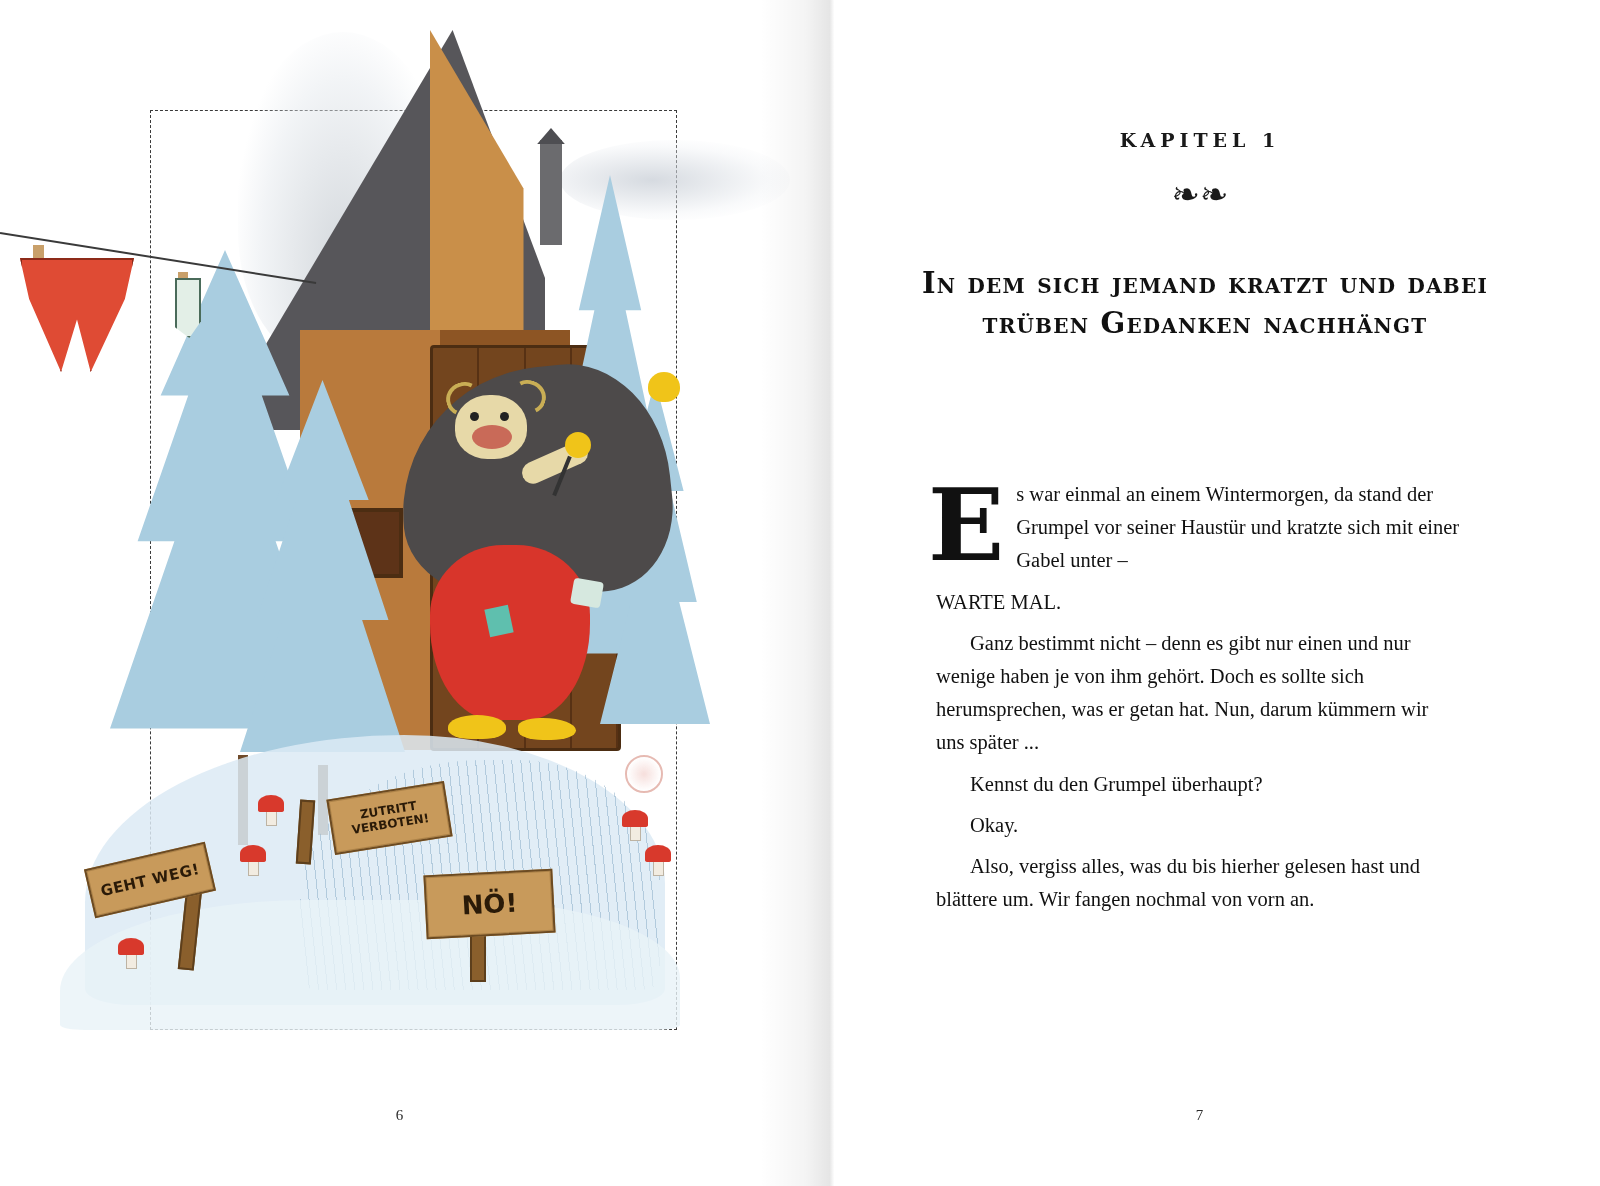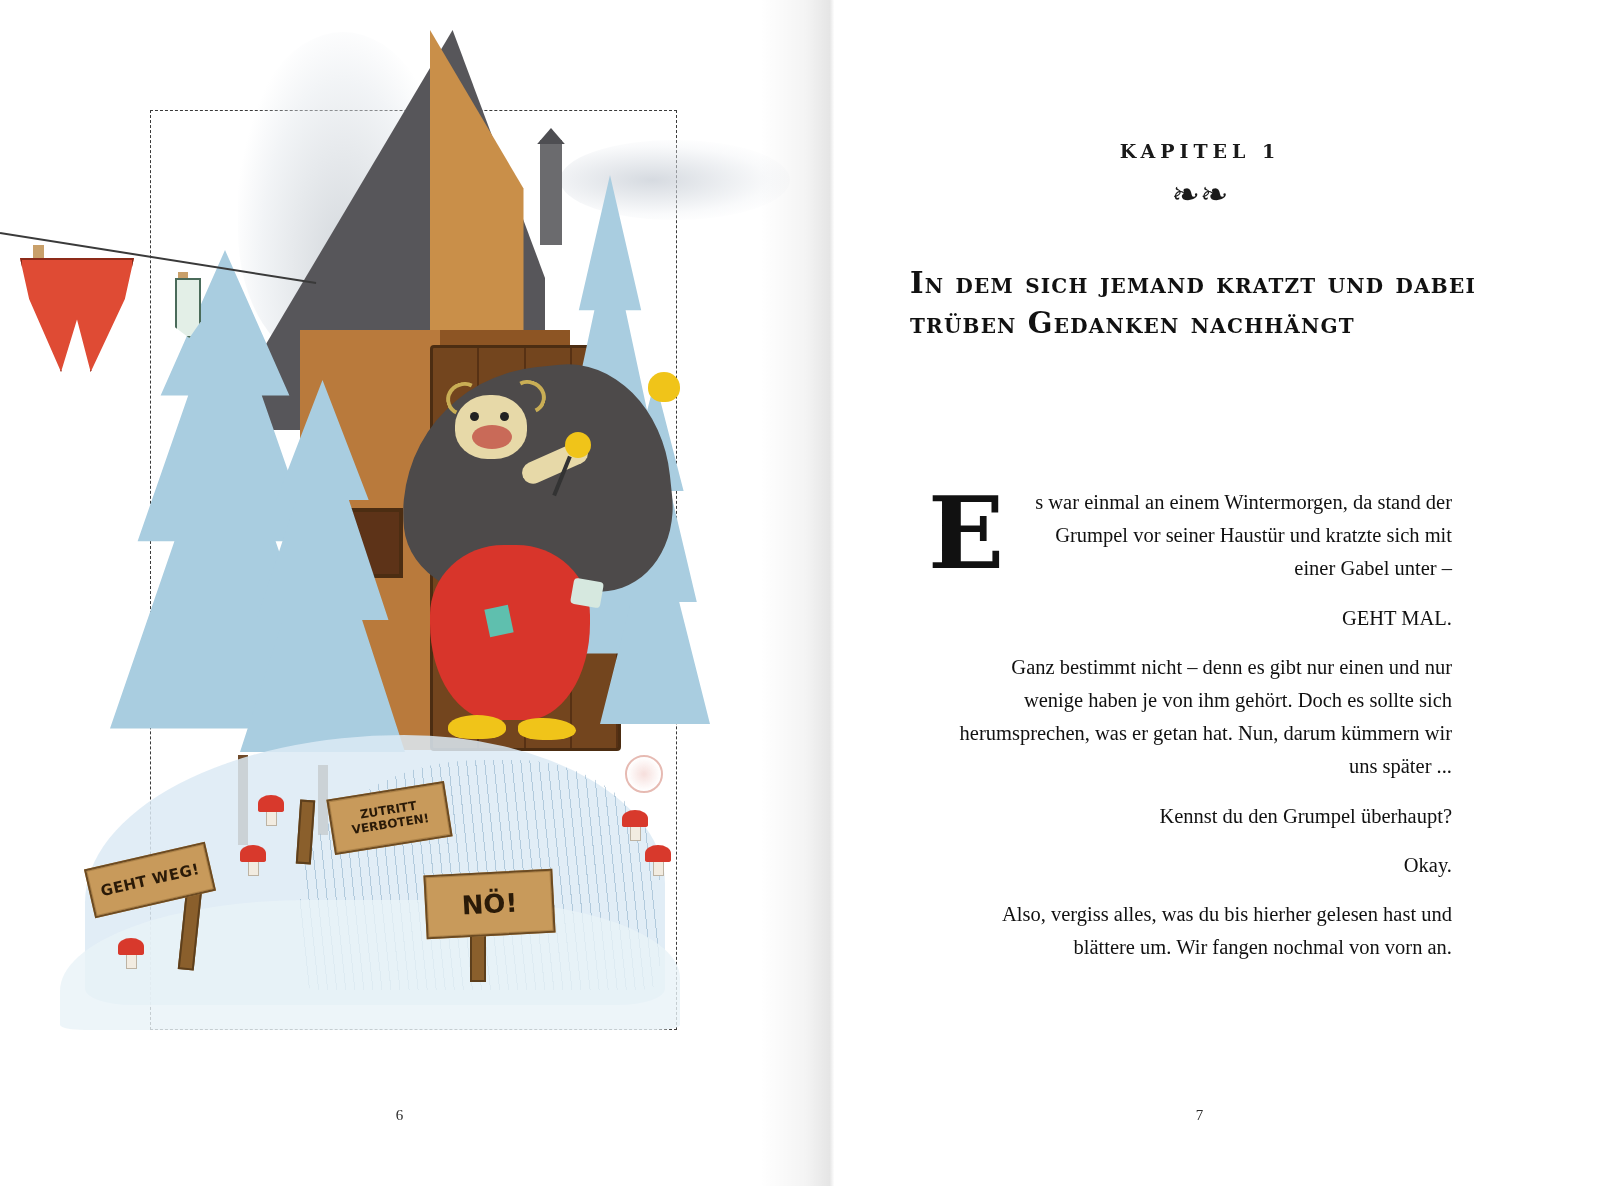--- a/index.html
+++ b/index.html
@@ -54,21 +54,21 @@
     text-align: center;
     font-family: "Liberation Serif", serif;
     font-size: 15px;
     color: #ララ;
     color: #2b2b2b;
     letter-spacing: 1px;
   }
   
   .chapter-label {
     position: absolute;
-    top: 140px;
+    top: 129px;
     left: 0;
     width: 800px;
     text-align: center;
     font-family: "DejaVu Serif", serif;
     font-size: 19px;
     letter-spacing: 5px;
     font-weight: 700;
     color: #1a1a1a;
     font-variant: small-caps;
   }
@@ -80,43 +80,43 @@
     text-align: center;
     font-size: 34px;
     color: #1a1a1a;
     line-height: 1;
   }
   .chapter-title {
     position: absolute;
     top: 245px;
     left: 110px;
     width: 590px;
+    text-align: center;
     font-family: "DejaVu Serif", serif;
     font-weight: 700;
     font-size: 29px;
     line-height: 1.35;
     letter-spacing: 1.2px;
     color: #111111;
     font-variant: small-caps;
   }
   .body-text {
     position: absolute;
     top: 470px;
     left: 128px;
     width: 540px;
     font-family: "Liberation Serif", serif;
     font-size: 20.5px;
     line-height: 1.62;
     color: #111111;
     text-align: left;
   }
   .body-text p {
-    margin: 16px;
+    margin: 8px;
     text-indent: 34px;
-    text-align: right;
   }
   .dropcap-block {
     position: relative;
     min-height: 118px;
   }
   .dropcap {
     float: left;
     font-family: "DejaVu Serif", serif;
     font-weight: 700;
     font-size: 100px;
@@ -484,21 +484,21 @@
     <div class="chapter-label">KAPITEL 1</div>
 
     <div class="ornament">❧❧</div>
 
     <h1 class="chapter-title">In dem sich jemand kratzt und dabei trüben Gedanken nachhängt</h1>
 
     <div class="body-text">
       <div class="dropcap-block">
         <span class="dropcap">E</span>
         <p>s war einmal an einem Wintermorgen, da stand der Grumpel vor seiner Haustür und kratzte sich mit einer Gabel unter –</p>
-        <p class="warte">GEHT MAL.</p>
+        <p class="warte">WARTE MAL.</p>
       </div>
       <p>Ganz bestimmt nicht – denn es gibt nur einen und nur wenige haben je von ihm gehört. Doch es sollte sich herumsprechen, was er getan hat. Nun, darum kümmern wir uns später ...</p>
       <p>Kennst du den Grumpel überhaupt?</p>
       <p>Okay.</p>
       <p>Also, vergiss alles, was du bis hierher gelesen hast und blättere um. Wir fangen nochmal von vorn an.</p>
     </div>
 
     <div class="page-number">7</div>
   </div>
 

